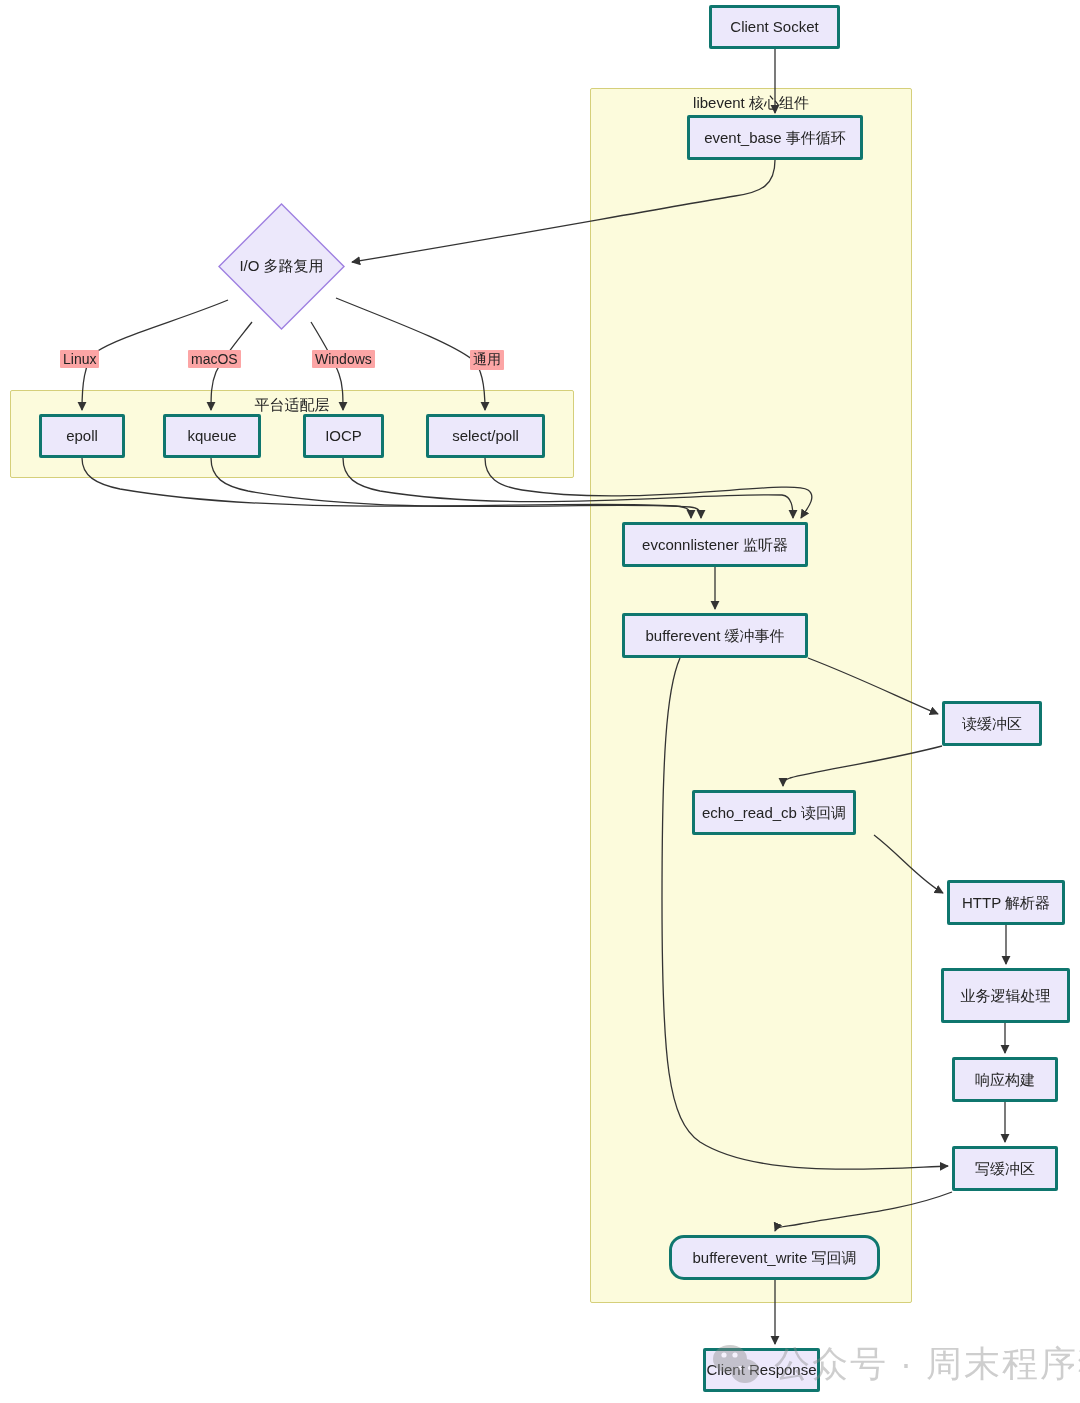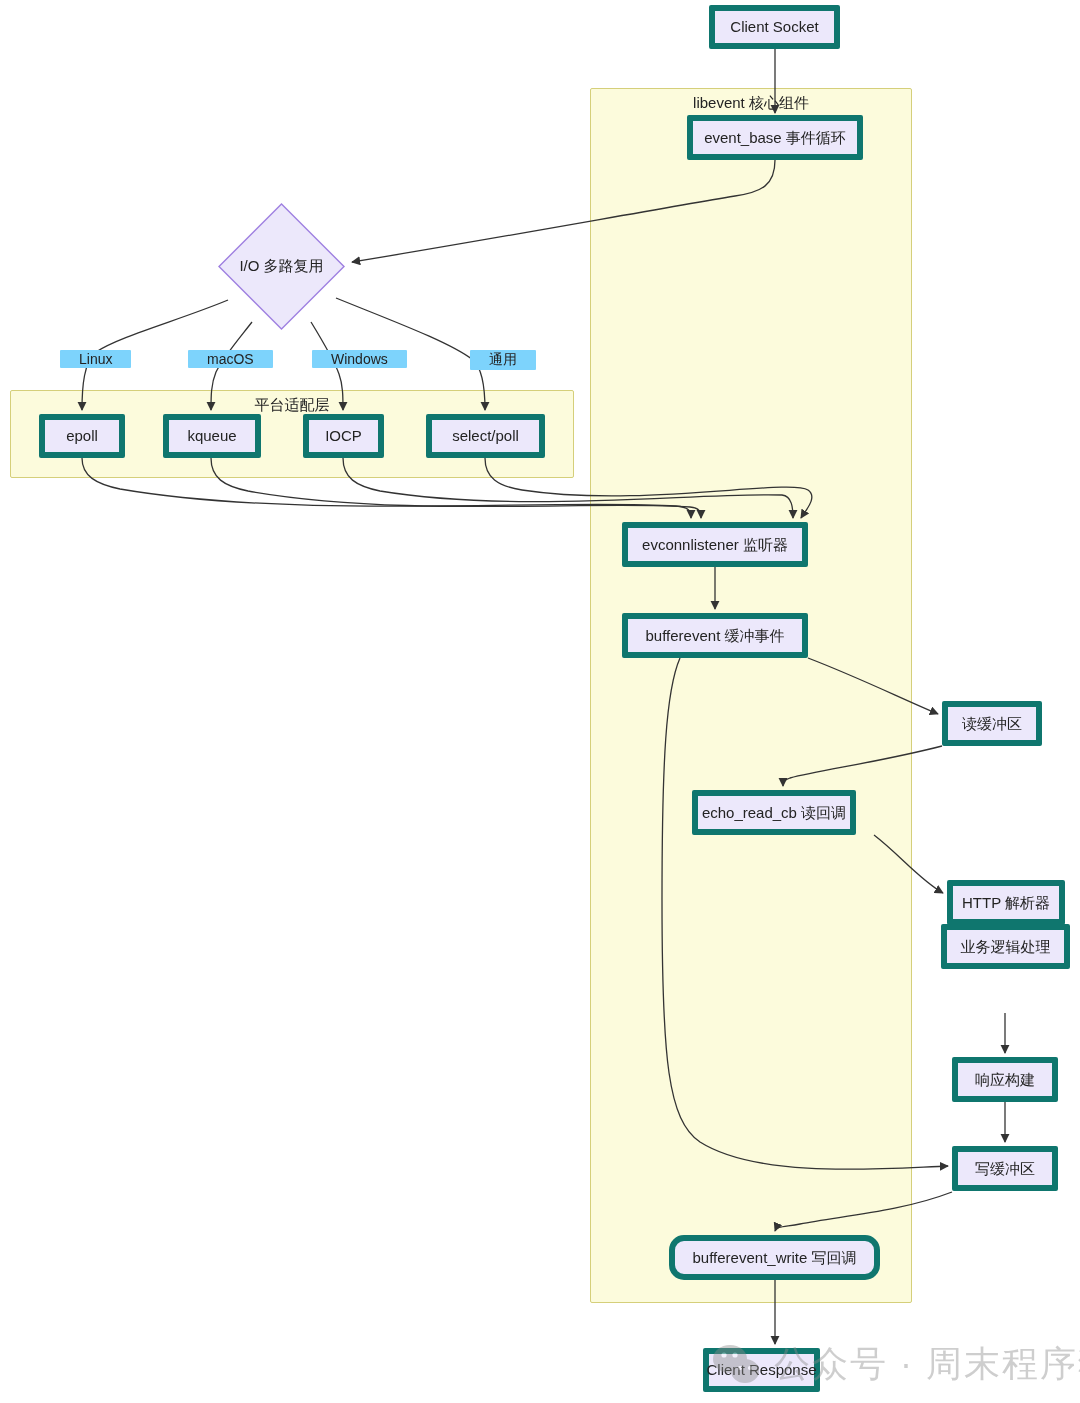--- a/index.html
+++ b/index.html
@@ -20,21 +20,21 @@
     left: 0;
     top: 0;
     width: 1080px;
     height: 1403px;
     pointer-events: none;
   }
   .node {
     position: absolute;
     box-sizing: border-box;
     background: #ECE8FB;
-    border: 6px solid #0f766e;
+    border: 3px solid #0f766e;
     border-radius: 2px;
     display: flex;
     align-items: center;
     justify-content: center;
     color: #232323;
     font-size: 15px;
     line-height: 1.2;
     text-align: center;
     white-space: nowrap;
   }
@@ -63,24 +63,24 @@
     height: 100%;
     display: flex;
     align-items: center;
     justify-content: center;
     font-size: 15px;
     color: #232323;
     white-space: nowrap;
   }
   .edge-label {
     position: absolute;
-    background: #7dd3fc;
+    background: #fca5a5;
     color: #232323;
     font-size: 14px;
-    padding: 1px 19px;
+    padding: 1px 3px;
     white-space: nowrap;
     border-radius: 1px;
   }
   #watermark {
     position: absolute;
     display: flex;
     align-items: center;
     gap: 10px;
     opacity: 0.42;
     pointer-events: none;
@@ -165,21 +165,21 @@
 
   <div class="node" id="node-epoll" style="left: 39px; top: 414px; width: 86px; height: 44px;">epoll</div>
   <div class="node" id="node-kqueue" style="left: 163px; top: 414px; width: 98px; height: 44px;">kqueue</div>
   <div class="node" id="node-iocp" style="left: 303px; top: 414px; width: 81px; height: 44px;">IOCP</div>
   <div class="node" id="node-select_poll" style="left: 426px; top: 414px; width: 119px; height: 44px; text-align: right;">select/poll</div>
   <div class="node" id="node-evconnlistener" style="left: 622px; top: 522px; width: 186px; height: 45px;">evconnlistener 监听器</div>
   <div class="node" id="node-bufferevent" style="left: 622px; top: 613px; width: 186px; height: 45px;">bufferevent 缓冲事件</div>
   <div class="node" id="node-read_buffer" style="left: 942px; top: 701px; width: 100px; height: 45px;">读缓冲区</div>
   <div class="node" id="node-echo_read_cb" style="left: 692px; top: 790px; width: 164px; height: 45px;">echo_read_cb 读回调</div>
   <div class="node" id="node-http_parser" style="left: 947px; top: 880px; width: 118px; height: 45px;">HTTP 解析器</div>
-  <div class="node" id="node-biz_logic" style="left: 941px; top: 924px; width: 129px; height: 45px;">业务逻辑处理</div>
+  <div class="node" id="node-biz_logic" style="left: 941px; top: 968px; width: 129px; height: 55px;">业务逻辑处理</div>
   <div class="node" id="node-response_build" style="left: 952px; top: 1057px; width: 106px; height: 45px;">响应构建</div>
   <div class="node" id="node-write_buffer" style="left: 952px; top: 1146px; width: 106px; height: 45px;">写缓冲区</div>
   <div class="node" id="node-bufferevent_write" style="left: 669px; top: 1235px; width: 211px; height: 45px; border-radius: 15px;">bufferevent_write 写回调</div>
   <div class="node" id="node-client_response" style="left: 703px; top: 1348px; width: 117px; height: 44px;">Client Response</div>
 
   <div class="edge-label" id="lbl-linux" style="left: 60px; top: 350px;">Linux</div>
   <div class="edge-label" id="lbl-macos" style="left: 188px; top: 350px;">macOS</div>
   <div class="edge-label" id="lbl-windows" style="left: 312px; top: 350px;">Windows</div>
   <div class="edge-label" id="lbl-generic" style="left: 470px; top: 350px;">通用</div>
 

